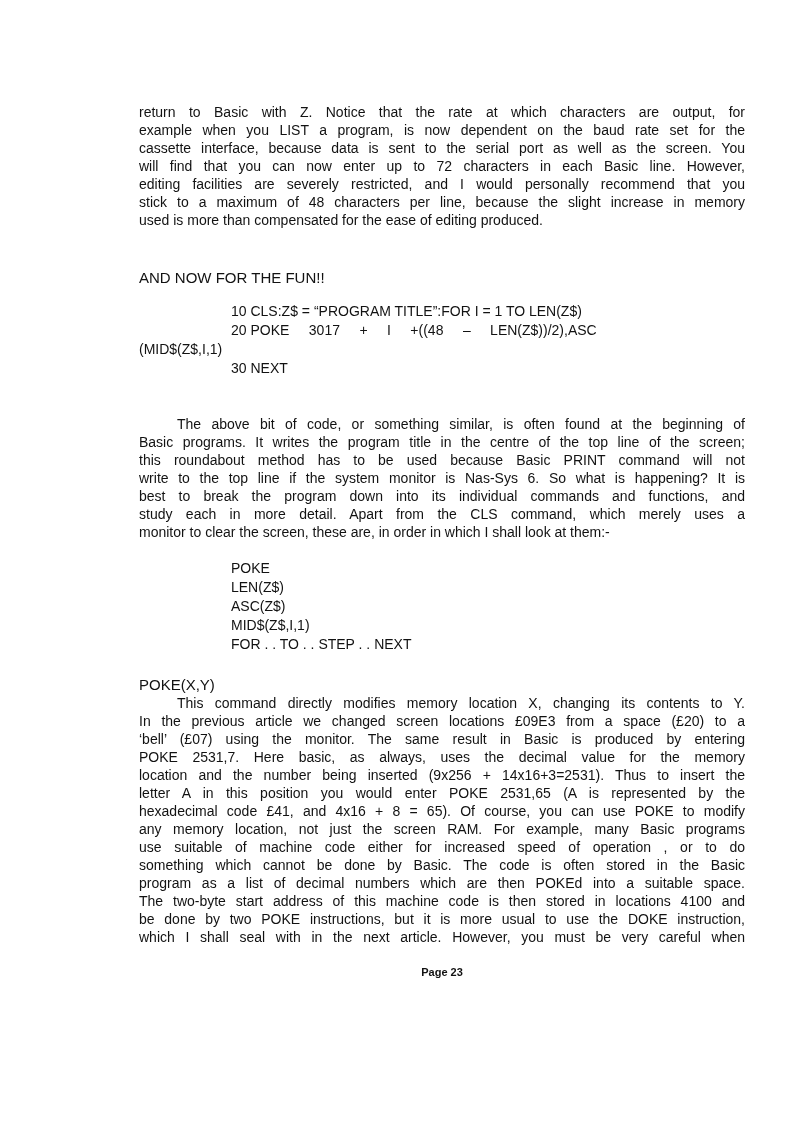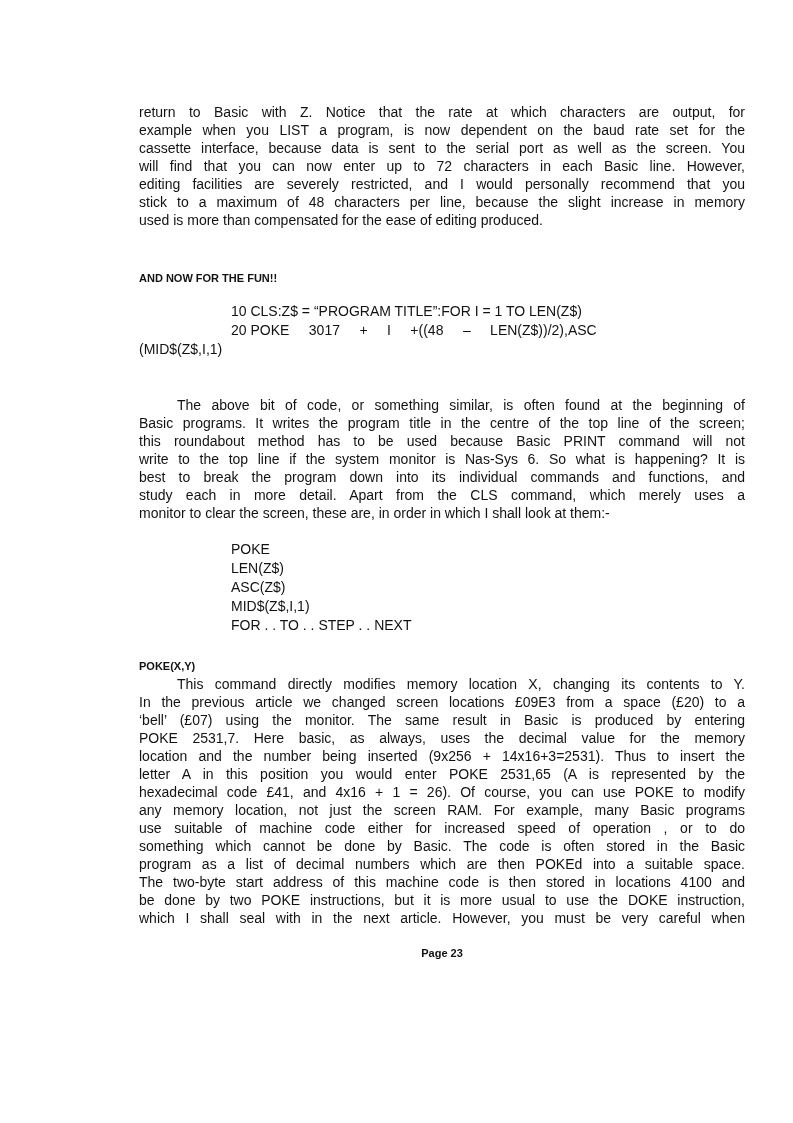--- a/index.html
+++ b/index.html
@@ -25,22 +25,22 @@
   .line {
     text-align: justify;
     text-align-last: justify;
   }
   .line-last {
     text-align: justify;
     text-align-last: left;
   }
   .first-indent { text-indent: 38px; }
   .heading {
-    font-weight: bold;
-    font-size: 11px;
+    font-weight: normal;
+    font-size: 15px;
   }
   .heading-fun { margin-top: 40px; }
   .code-block { margin-top: 15px; line-height: 19px; }
   .code-line { white-space: pre; }
   .code-indent { padding-left: 92px; }
   .para-above { margin-top: 37px; }
   .cmd-list { margin-top: 18px; padding-left: 92px; line-height: 19px; }
   .heading-poke { margin-top: 22px; margin-bottom: 0px; }
   .para-poke { margin-top: 0px; }
   .page-footer {
@@ -64,20 +64,21 @@
     <div class="line">stick to a maximum of 48 characters per line, because the slight increase in memory</div>
     <div class="line-last">used is more than compensated for the ease of editing produced.</div>
   </div>
 
   <div class="heading heading-fun">AND NOW FOR THE FUN!!</div>
 
   <div class="code-block">
     <div class="code-line code-indent">10 CLS:Z$ = “PROGRAM TITLE”:FOR I = 1 TO LEN(Z$)</div>
     <div class="code-line code-indent">20 POKE     3017     +     I     +((48     –     LEN(Z$))/2),ASC</div>
     <div class="code-line">(MID$(Z$,I,1)</div>
+    <div class="code-line code-indent">30 NEXT</div>
   </div>
 
   <div class="para para-above">
     <div class="line first-indent">The above bit of code, or something similar, is often found at the beginning of</div>
     <div class="line">Basic programs. It writes the program title in the centre of the top line of the screen;</div>
     <div class="line">this roundabout method has to be used because Basic PRINT command will not</div>
     <div class="line">write to the top line if the system monitor is  Nas-Sys 6. So what is happening? It is</div>
     <div class="line">best to break the program down into its individual commands and functions, and</div>
     <div class="line">study each in more detail. Apart from the CLS command, which merely uses a</div>
     <div class="line-last">monitor to clear the screen, these are, in order in which I shall look at them:-</div>
@@ -93,21 +94,21 @@
 
   <div class="heading heading-poke">POKE(X,Y)</div>
 
   <div class="para para-poke">
     <div class="line first-indent">This command directly modifies memory location X, changing its contents to Y.</div>
     <div class="line">In the previous article we changed screen locations £09E3 from a space (£20) to a</div>
     <div class="line">‘bell’ (£07) using the monitor. The same result in Basic is produced by entering</div>
     <div class="line">POKE 2531,7. Here basic, as always, uses the decimal value for the memory</div>
     <div class="line">location and the number being inserted (9x256 + 14x16+3=2531). Thus to insert the</div>
     <div class="line">letter A in this position you would enter POKE 2531,65 (A is represented by the</div>
-    <div class="line">hexadecimal code £41, and 4x16 + 1 = 26). Of course, you can use POKE to modify</div>
+    <div class="line">hexadecimal code £41, and 4x16 + 8 = 65). Of course, you can use POKE to modify</div>
     <div class="line">any memory location, not just the screen RAM. For example, many Basic programs</div>
     <div class="line">use suitable of machine code either for increased speed of operation , or to do</div>
     <div class="line">something which cannot be done by Basic. The code is often stored in the Basic</div>
     <div class="line">program as a list of decimal numbers which are then POKEd into a suitable space.</div>
     <div class="line">The two-byte start address of this machine code is then stored in locations 4100 and</div>
     <div class="line">be done by two POKE instructions, but it is more usual to use the DOKE instruction,</div>
     <div class="line">which I shall seal with in the next article. However, you must be very careful when</div>
   </div>
 
   <div class="page-footer">Page 23</div>

